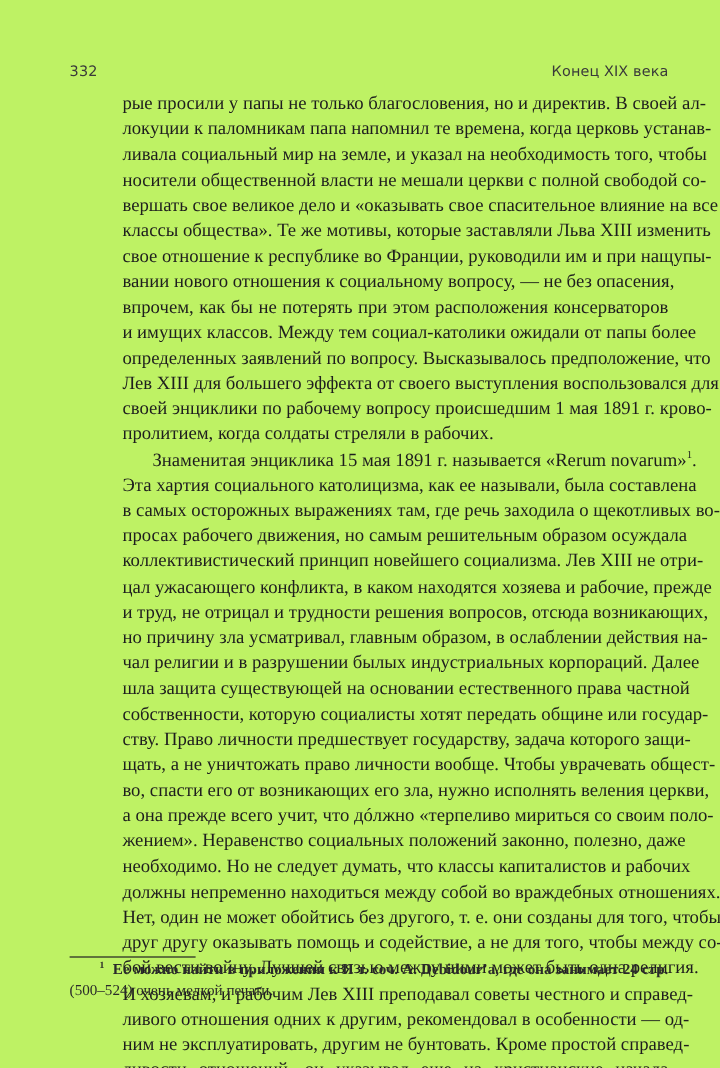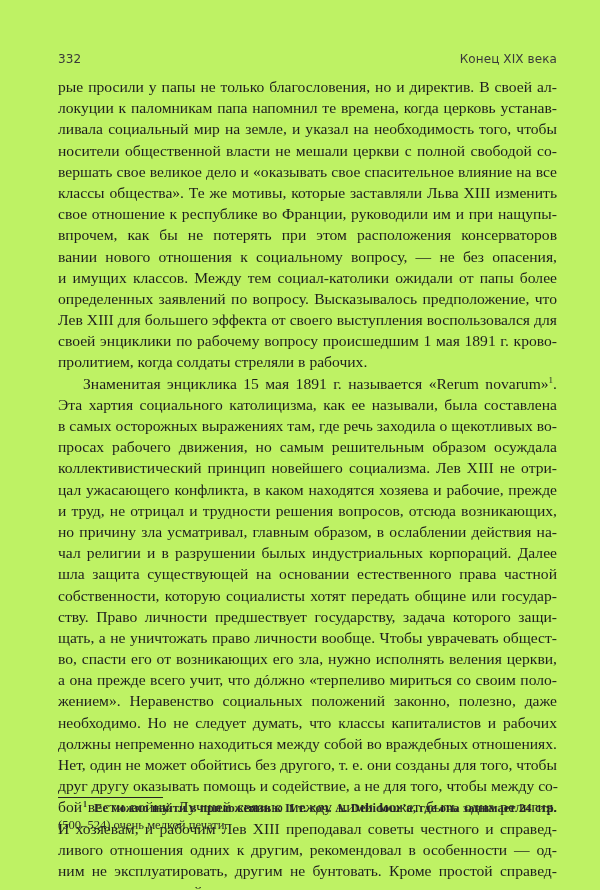--- a/index.html
+++ b/index.html
@@ -10,21 +10,21 @@
       font-family: "DejaVu Sans", "Liberation Sans", sans-serif;
       font-size: 12px; color: #3a3a3a; letter-spacing: 0.1px;
     }
     .running-head .folio { position: absolute; left: 0; top: 2px; }
     .running-head .title { position: absolute; right: 0; top: 2px; }
     .body-text {
       position: absolute; left: 58px; top: 76px; width: 499px;
       font-family: "Liberation Serif", "DejaVu Serif", serif;
       font-size: 15.6px; line-height: 21.2px; color: #1e1e1e;
     }
-    .line { display: block; white-space: nowrap; text-align: justify; text-align-last: justify; height: 21.2px; overflow: visible; }
+    .line { display: block; white-space: nowrap; text-align: justify; text-align-last: justify; height: 21.2px; overflow: visible; margin-left: 44px; }
     .line.last { text-align-last: left; }
     .line.indent { padding-left: 25px; }
     sup.fn { font-size: 9px; vertical-align: 6px; line-height: 0; }
     .footnote-rule {
       position: absolute; left: 58px; top: 797px; width: 105px; height: 0;
       border-top: 1px solid #222;
     }
     .footnotes {
       position: absolute; left: 58px; top: 800px; width: 499px;
       font-family: "Liberation Serif", "DejaVu Serif", serif;
@@ -48,22 +48,22 @@
   <div class="body-text">
 
     <div>
       <span class="line">рые просили у папы не только благословения, но и директив. В своей ал-</span>
       <span class="line">локуции к паломникам папа напомнил те времена, когда церковь устанав-</span>
       <span class="line">ливала социальный мир на земле, и указал на необходимость того, чтобы</span>
       <span class="line">носители общественной власти не мешали церкви с полной свободой со-</span>
       <span class="line">вершать свое великое дело и «оказывать свое спасительное влияние на все</span>
       <span class="line">классы общества». Те же мотивы, которые заставляли Льва XIII изменить</span>
       <span class="line">свое отношение к республике во Франции, руководили им и при нащупы-</span>
+      <span class="line">вании нового отношения к социальному вопросу, — не без опасения,</span>
       <span class="line">впрочем, как бы не потерять при этом расположения консерваторов</span>
-      <span class="line">вании нового отношения к социальному вопросу, — не без опасения,</span>
       <span class="line">и имущих классов. Между тем социал-католики ожидали от папы более</span>
       <span class="line">определенных заявлений по вопросу. Высказывалось предположение, что</span>
       <span class="line">Лев XIII для большего эффекта от своего выступления воспользовался для</span>
       <span class="line">своей энциклики по рабочему вопросу происшедшим 1 мая 1891 г. крово-</span>
       <span class="line last">пролитием, когда солдаты стреляли в рабочих.</span>
     </div>
 
     <div>
       <span class="line indent"><span>Знаменитая энциклика 15 мая 1891 г. называется «Rerum novarum»</span><sup class="fn">1</sup><span>.</span></span>
       <span class="line">Эта хартия социального католицизма, как ее называли, была составлена</span>

